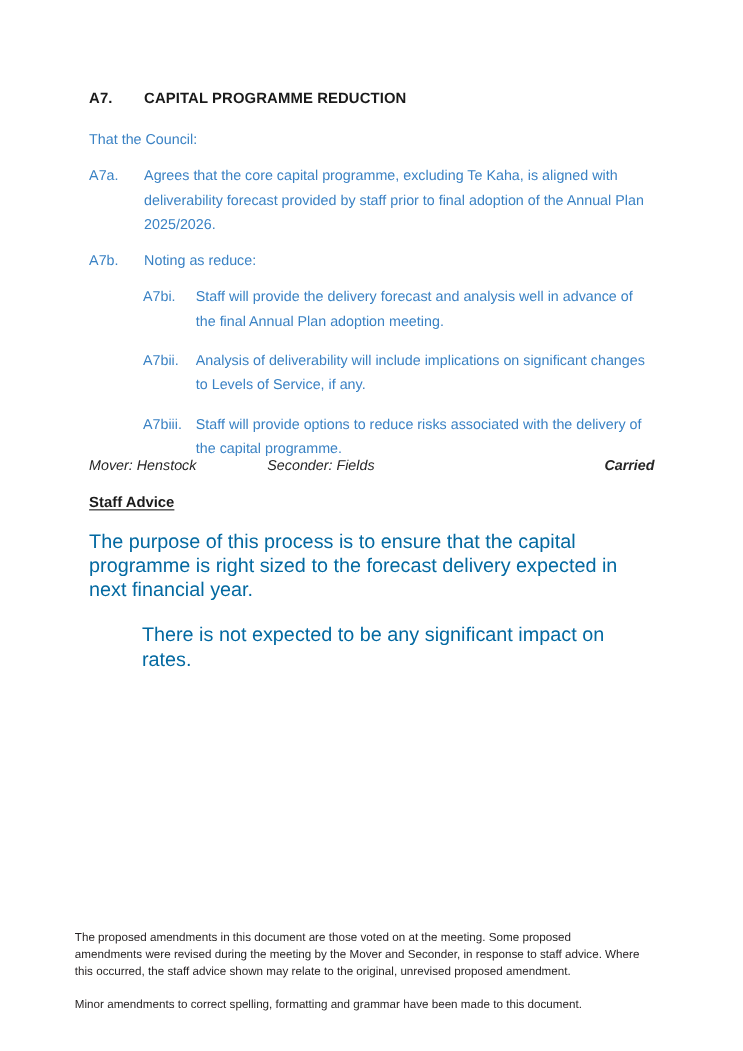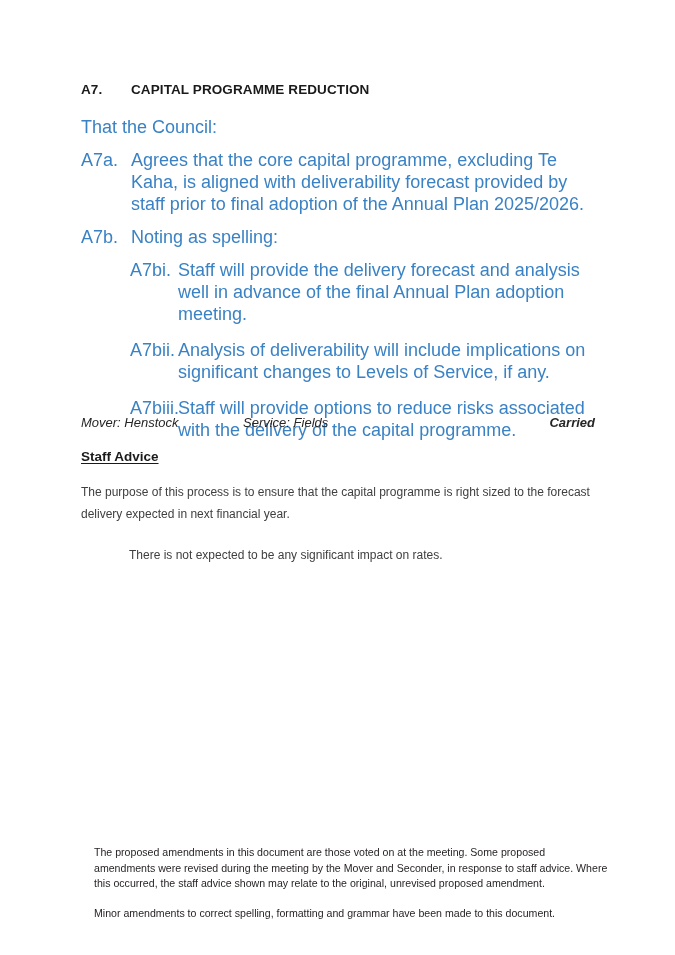--- a/index.html
+++ b/index.html
@@ -44,21 +44,21 @@
     display: inline-block;
   }
 
   
   .resolution {
     position: absolute;
     left: 81px;
     top: 116px;
     width: 514px;
     color: #3a82c4;
-    font-size: 18px;
+    font-size: 13px;
     line-height: 22px;
   }
   .res-lead {
     margin: 0 0 11px 0;
   }
   .res-item {
     display: flex;
     align-items: flex-start;
     margin-bottom: 11px;
   }
@@ -127,33 +127,33 @@
     font-weight: bold;
     text-decoration: underline;
     text-underline-offset: 2px;
     color: #1a1a1a;
   }
   .advice-body {
     position: absolute;
     left: 81px;
     top: 481px;
     width: 510px;
-    font-size: 12px;
+    font-size: 18px;
     line-height: 22px;
-    color: #404040;
+    color: #0369a1;
   }
   .advice-body p {
     margin: 0 0 19px 0;
   }
   .advice-body p:last-child { margin-bottom: 0; margin-left: 48px; }
 
   
   .footnote {
     position: absolute;
-    left: 94px;
+    left: 68px;
     top: 845px;
     width: 515px;
     font-size: 10.6px;
     line-height: 15.5px;
     color: #231f20;
   }
   .footnote p {
     margin: 0 0 14px 0;
   }
   .footnote p:last-child { margin-bottom: 0; }
@@ -171,21 +171,21 @@
 
     <p class="res-lead">That the Council:</p>
 
     <div class="res-item">
       <span class="res-label">A7a.</span>
       <span class="res-text">Agrees that the core capital programme, excluding Te Kaha, is aligned with deliverability forecast provided by staff prior to final adoption of the Annual Plan 2025/2026.</span>
     </div>
 
     <div class="res-item">
       <span class="res-label">A7b.</span>
-      <span class="res-text">Noting as spelling:</span>
+      <span class="res-text">Noting as reduce:</span>
     </div>
 
     <div class="sub-list">
       <div class="sub-item">
         <span class="sub-label">A7bi.</span>
         <span class="sub-text">Staff will provide the delivery forecast and analysis well in advance of the final Annual Plan adoption meeting.</span>
       </div>
       <div class="sub-item">
         <span class="sub-label">A7bii.</span>
         <span class="sub-text">Analysis of deliverability will include implications on significant changes to Levels of Service, if any.</span>
@@ -193,21 +193,21 @@
       <div class="sub-item">
         <span class="sub-label">A7biii.</span>
         <span class="sub-text">Staff will provide options to reduce risks associated with the delivery of the capital programme.</span>
       </div>
     </div>
 
   </div>
 
   <div class="vote-row">
     <span class="vote-mover">Mover: Henstock</span>
-    <span class="vote-seconder">Service: Fields</span>
+    <span class="vote-seconder">Seconder: Fields</span>
     <span class="vote-result">Carried</span>
   </div>
 
   <div class="advice-heading">Staff Advice</div>
 
   <div class="advice-body">
     <p>The purpose of this process is to ensure that the capital programme is right sized to the forecast delivery expected in next financial year.</p>
     <p>There is not expected to be any significant impact on rates.</p>
   </div>
 

